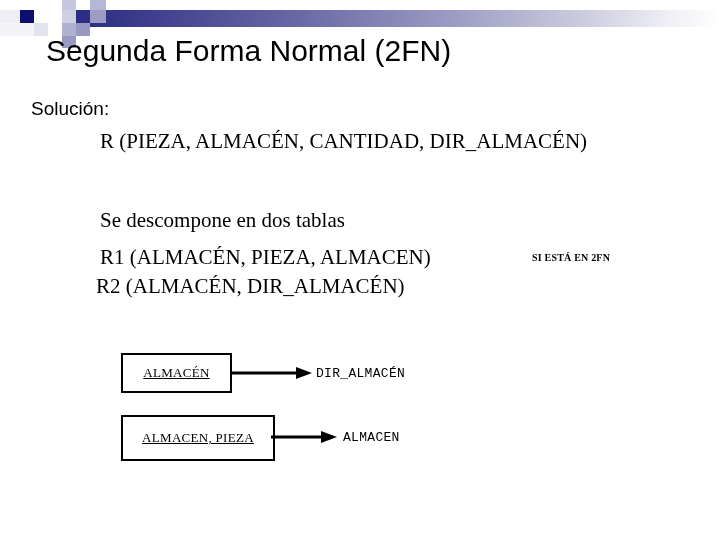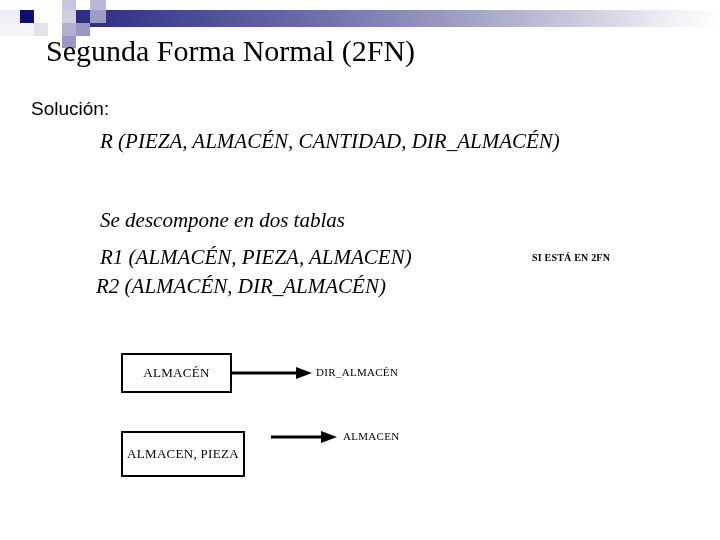--- a/index.html
+++ b/index.html
@@ -61,21 +61,21 @@
   .sq-p { left: 48px;  top: 23px; width: 14px; height: 13px; background: #ffffff; }
 
   
   #page-title {
     position: absolute;
     left: 46px;
     top: 34px;
     font-size: 30px;
     font-weight: 400;
     color: #000000;
-    font-family: Liberation Serif, serif;
+    font-family: Liberation Sans, sans-serif;
     letter-spacing: 0px;
     white-space: nowrap;
   }
 
   
   #solution-label {
     position: absolute;
     left: 31px;
     top: 90px;
     font-size: 19px;
@@ -84,21 +84,20 @@
     white-space: nowrap;
     margin-top: 8px;
   }
 
   .serif-line {
     position: absolute;
     font-family: "Liberation Serif", serif;
     font-size: 21px;
     color: #000000;
     white-space: nowrap;
-    font-style: italic;
   }
   #relation-r { left: 100px; top: 129px; }
   #decompose-note { left: 100px; top: 208px; }
   #relation-r1 { left: 100px; top: 245px; }
   #relation-r2 { left: 96px; top: 274px; }
 
   #in-2fn-badge {
     position: absolute;
     left: 532px;
     top: 252px;
@@ -120,46 +119,46 @@
     pointer-events: none;
   }
   .dep-box {
     position: absolute;
     border: 2px solid #000000;
     background: #ffffff;
     box-sizing: border-box;
     display: flex;
     align-items: center;
     justify-content: center;
+    text-decoration: underline;
   }
   .dep-box span {
     font-family: "Liberation Serif", serif;
     font-size: 13px;
     color: #000000;
     white-space: nowrap;
     letter-spacing: 0.3px;
   }
   #dep-box-almacen {
     left: 121px;
     top: 353px;
     width: 111px;
     height: 40px;
   }
   #dep-box-almacen-pieza {
     left: 121px;
     top: 415px;
-    width: 124px;
+    width: 154px;
     height: 46px;
-    margin-top: 16px;
   }
 
   .dep-target {
     position: absolute;
-    font-family: Liberation Serif, serif;
-    font-size: 11px;
+    font-family: Liberation Mono, monospace;
+    font-size: 13px;
     color: #000000;
     white-space: nowrap;
     letter-spacing: 0.3px;
   }
   #dep-target-dir-almacen {
     left: 316px;
     top: 366px;
   }
   #dep-target-cantidad {
     left: 343px;

